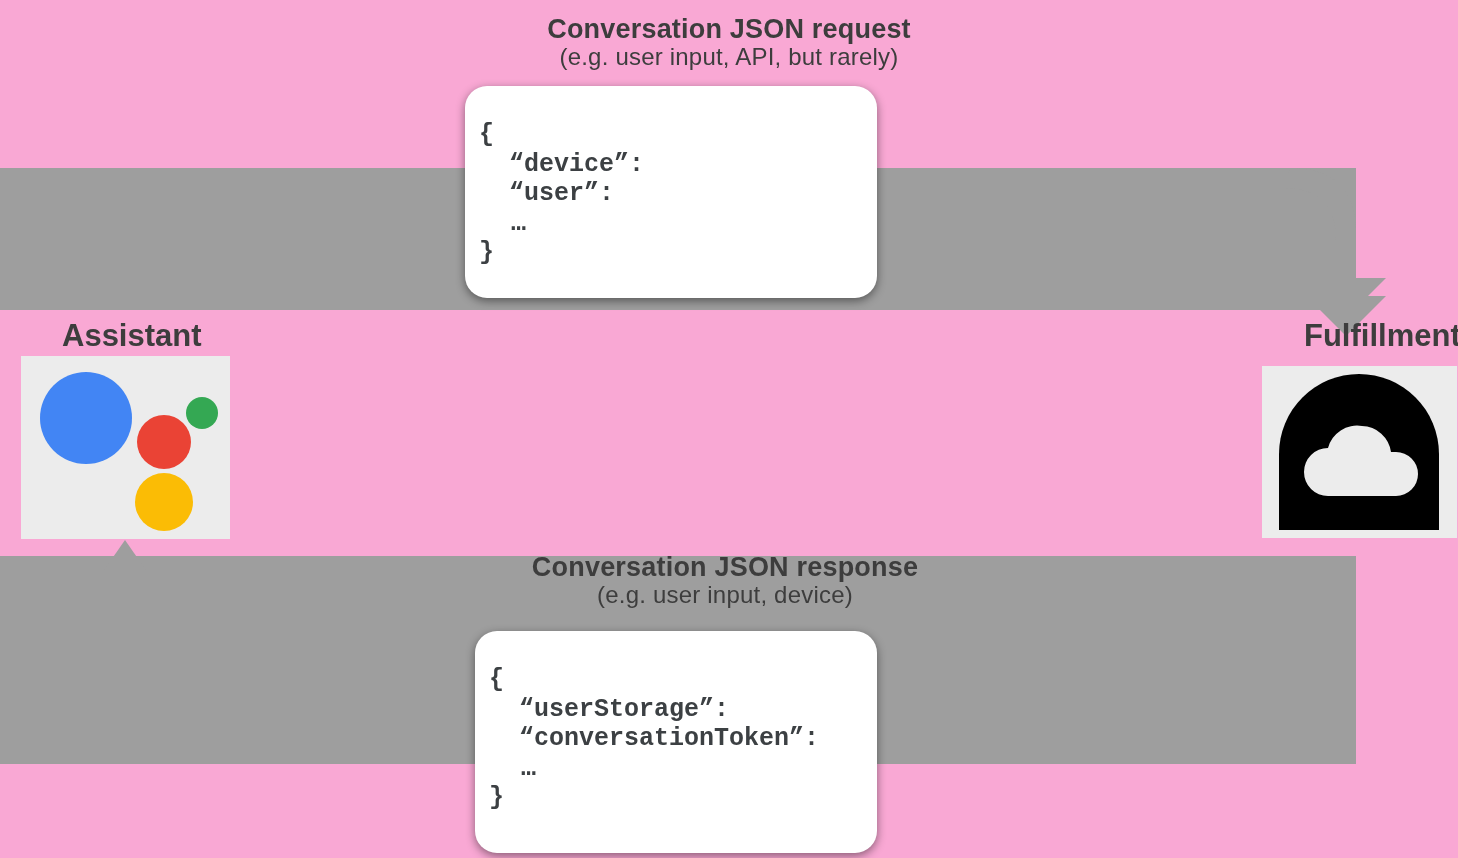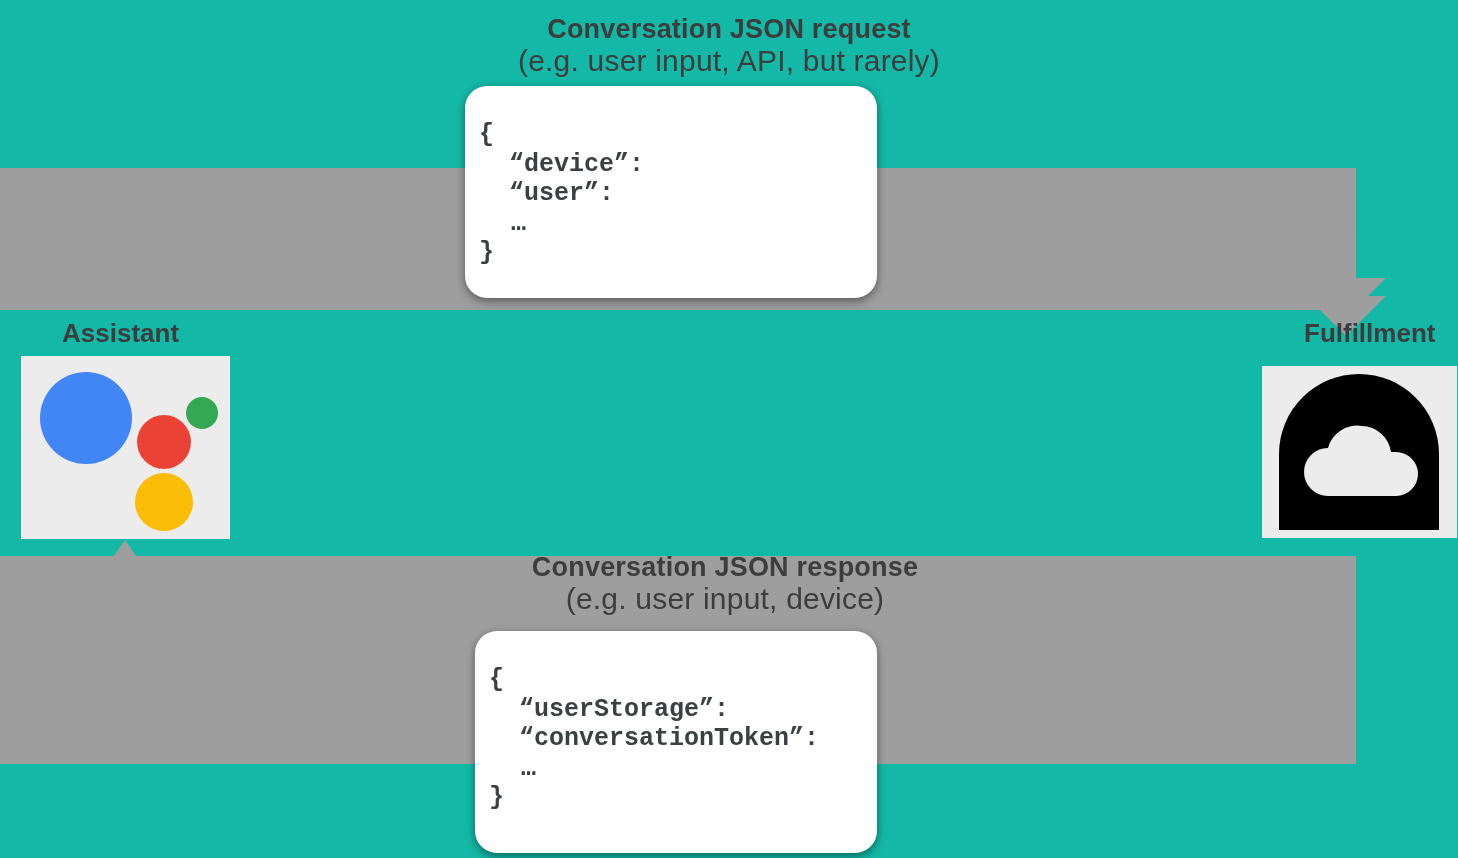--- a/index.html
+++ b/index.html
@@ -11,21 +11,21 @@
     width: 1458px;
     height: 858px;
     position: relative;
     overflow: hidden;
     font-family: "Liberation Sans", sans-serif;
   }
 
   .stage {
     position: absolute;
     inset: 0;
-    background: #14b8a6;
+    background: #f9a8d4;
   }
 
   
   .arrow-layer {
     position: absolute;
     left: 0;
     top: 0;
     width: 1458px;
     height: 858px;
   }
@@ -38,21 +38,21 @@
     font-family: "Liberation Sans", sans-serif;
     line-height: 1.12;
     letter-spacing: .2px;
     white-space: nowrap;
   }
   .caption .line1 {
     font-size: 27px;
     font-weight: 700;
   }
   .caption .line2 {
-    font-size: 30px;
+    font-size: 24px;
     font-weight: 400;
   }
   #caption-request {
     left: 0;
     right: 0;
     top: 14px;
   }
   #caption-response {
     left: 0;
     right: 8px;
@@ -109,21 +109,21 @@
     left: 1262px;
     top: 366px;
     width: 195px;
     height: 172px;
   }
 
   
   .endpoint-label {
     position: absolute;
     color: #3d3d3d;
-    font-size: 26px;
+    font-size: 31px;
     font-weight: 700;
     font-family: "Liberation Sans", sans-serif;
     white-space: nowrap;
   }
   #assistant-label {
     left: 62px;
     top: 318px;
   }
   #fulfillment-label {
     left: 1304px;

